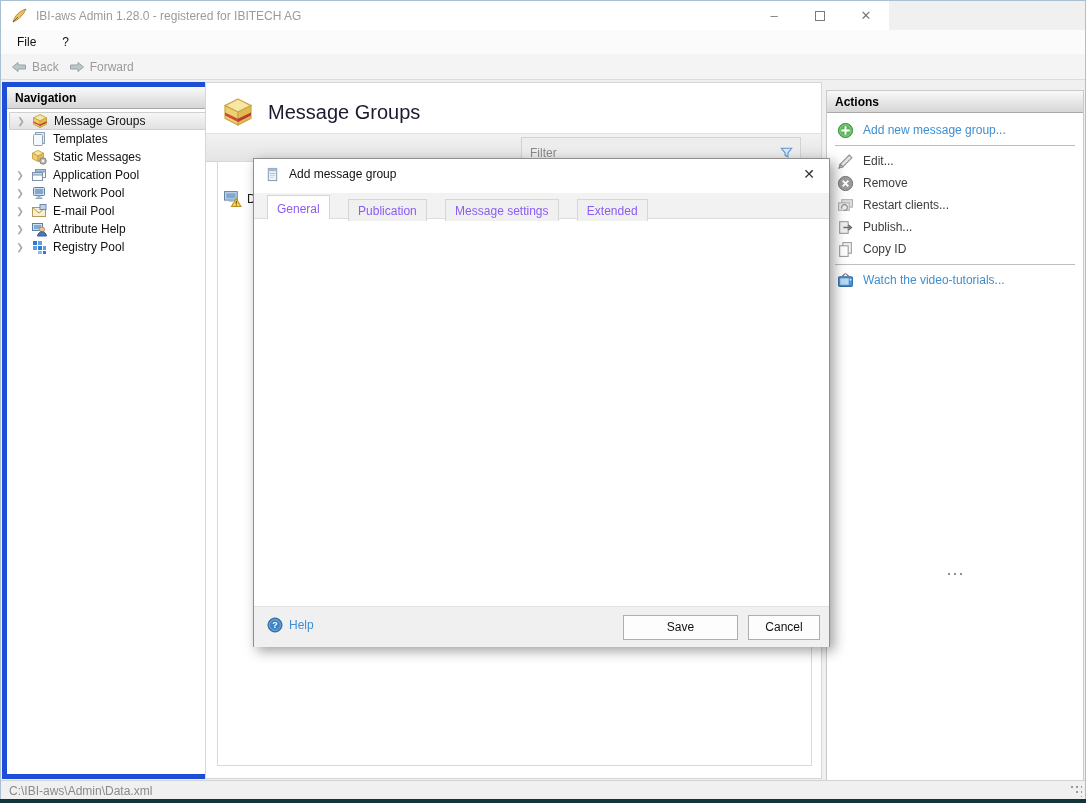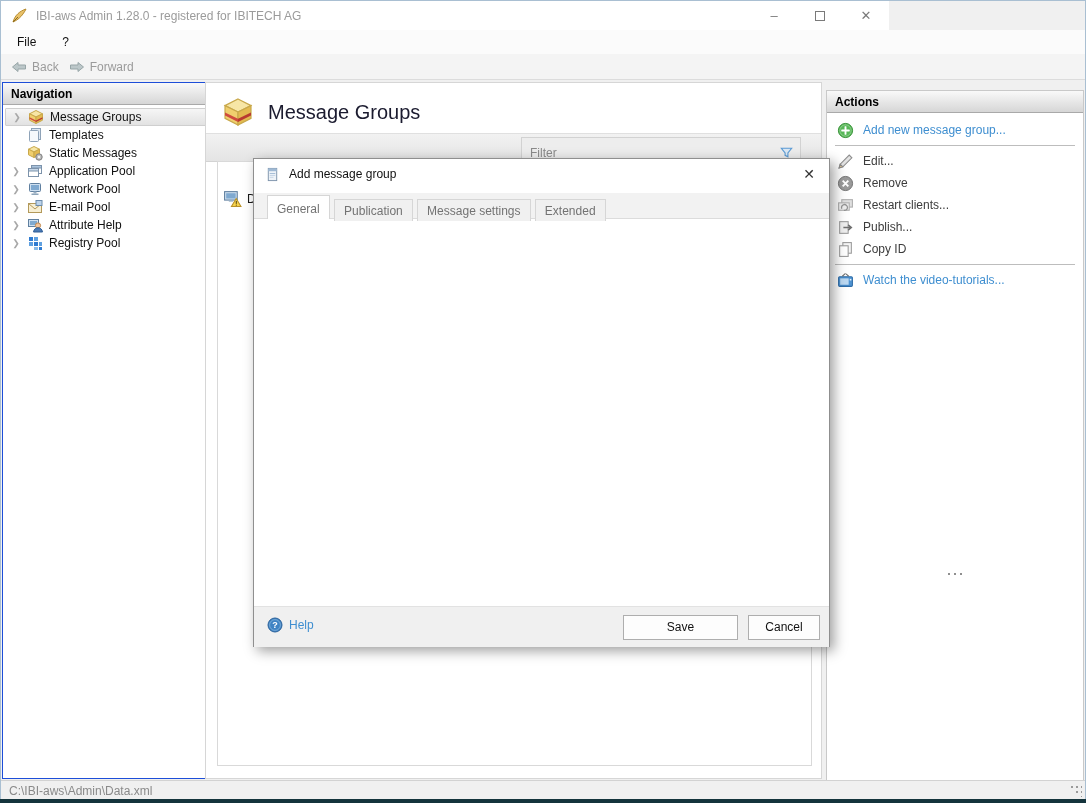--- a/index.html
+++ b/index.html
@@ -18,21 +18,21 @@
   .menubar { position:absolute; left:1px; top:30px; width:1084px; height:24px; background:#fbfbfb; display:flex; align-items:center; }
   .menu-item { padding:4px 10px; margin-left:6px; color:#111; }
   .toolbar { position:absolute; left:1px; top:54px; width:1084px; height:26px; background:#f4f4f4; border-bottom:1px solid #dcdcdc; display:flex; align-items:center; }
   .tool-btn { display:flex; align-items:center; gap:5px; color:#9b9b9b; margin-left:10px; }
   .tool-btn svg { width:16px; height:16px; }
 
   
   .panel-header { height:22px; background:linear-gradient(#f9f9f9,#d6d6d6); border-bottom:1px solid #a9a9a9; font-weight:bold; color:#000; padding:4px 0 0 8px; }
 
   
-  .nav-panel { position:absolute; left:2px; top:82px; width:229px; height:697px; background:#fff; border:1px solid #1d4ed8; }
+  .nav-panel { position:absolute; left:2px; top:82px; width:229px; height:697px; background:#fff; border:5px solid #1d4ed8; }
   .tree { padding-top:3px; }
   .tree-row { height:18px; display:flex; align-items:center; position:relative; margin:0 2px; }
   .tree-row.selected { background:linear-gradient(#f6f6f6,#e2e2e2); border:1px solid #cfcfcf; border-radius:1px; }
   .tw { width:22px; text-align:center; color:#a8a8a8; font-size:9px; flex:none; }
   .tree-row svg { width:16px; height:16px; flex:none; margin-right:6px; }
   .tree-label { color:#111; white-space:nowrap; }
 
   
   .main-panel { position:absolute; left:205px; top:82px; width:617px; height:697px; background:#fff; border:1px solid #d6d6d6; }
   .main-heading { display:flex; align-items:center; padding:13px 0 0 14px; }
@@ -76,21 +76,21 @@
        radial-gradient(circle at 12px 12px,#9a9a9a 1px,transparent 1.2px); }
   .bottom-edge { position:absolute; left:0; top:799px; width:1086px; height:4px; background:#14343c; }
 
   
   .dialog { position:absolute; left:253px; top:158px; width:577px; height:489px; background:#fff; border:1px solid #8f8f8f; box-shadow:4px 4px 12px rgba(0,0,0,.38); z-index:50; }
   .dlg-titlebar { height:30px; display:flex; align-items:center; background:#fff; }
   .dlg-titlebar svg { width:15px; height:15px; margin:0 9px 0 11px; }
   .dlg-title { color:#111; }
   .dlg-close { position:absolute; right:0; top:0; width:40px; height:30px; display:flex; align-items:center; justify-content:center; color:#333; font-size:14px; }
   .tabstrip { position:absolute; left:0; top:34px; width:575px; height:26px; background:#f2f2f2; border-bottom:1px solid #dcdcdc; padding-left:13px; }
-  .tab { display:inline-block; padding:4px 9px 3px 9px; border:1px solid #d6d6d6; border-bottom:none; background:#f0f0f0; margin-right:1px; position:relative; top:4px; color:#737373; }
+  .tab { display:inline-block; padding:4px 9px 3px 9px; border:1px solid #d6d6d6; border-bottom:none; background:#f0f0f0; margin-right:15px; position:relative; top:4px; color:#8b5cf6; }
   .tab.active { background:#fff; top:2px; padding-top:6px; z-index:2; }
   .dlg-body { position:absolute; left:0; top:60px; width:575px; height:387px; background:#fff; }
   .dlg-instruction { position:absolute; left:28px; top:14px; color:#1a1a1a; }
   .dlg-label-name { position:absolute; left:28px; top:40px; }
   .name-input { position:absolute; left:28px; top:54px; width:220px; height:23px; background:#fff; border:1px solid #bfbfbf; border-bottom:2px solid #1668b6; }
   .caret { position:absolute; left:5px; top:4px; width:1px; height:13px; background:#000; }
   .dlg-label-notice { position:absolute; left:28px; top:91px; }
   .notice-area { position:absolute; left:28px; top:105px; width:524px; height:266px; background:#fff; border:1px solid #d0d0d0; }
   .notice-area textarea { position:absolute; left:0; top:0; width:505px; height:264px; border:none; outline:none; resize:none; background:transparent; font-family:"Liberation Sans",sans-serif; font-size:12px; padding:4px 6px; }
   .vscroll { position:absolute; right:0; top:0; width:17px; height:264px; background:#f6f6f6; border-left:1px solid #ececec; }

